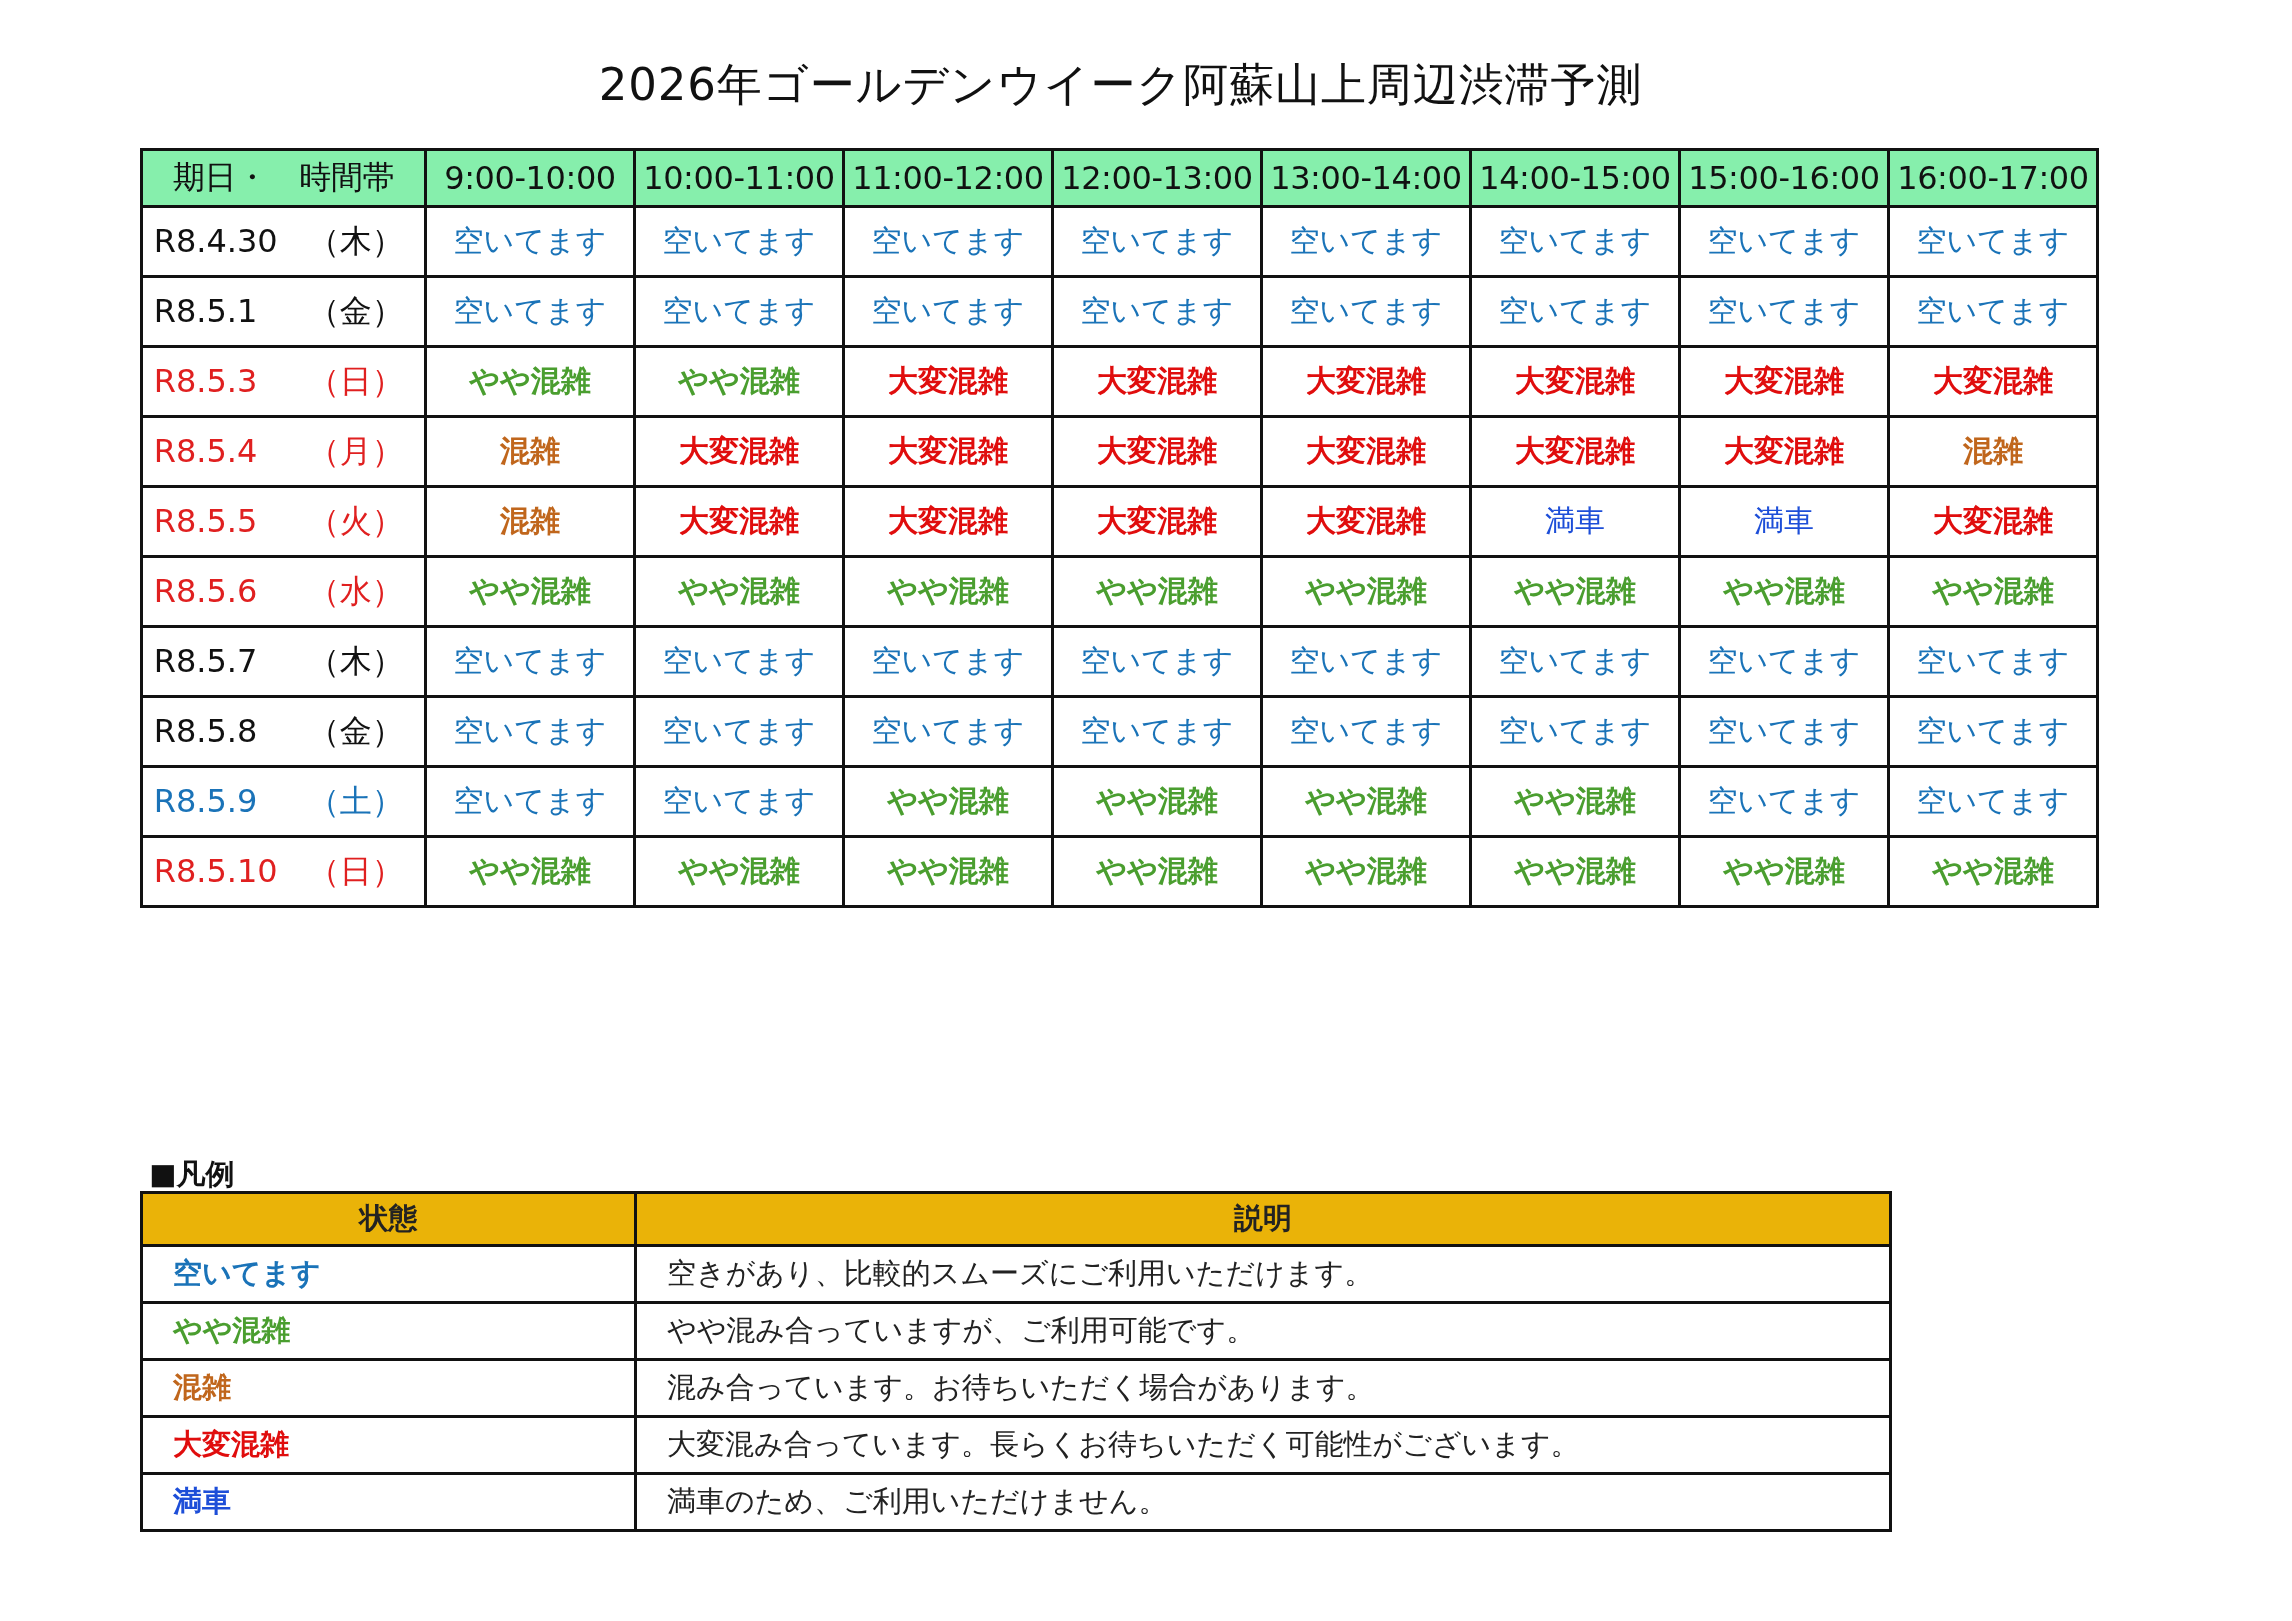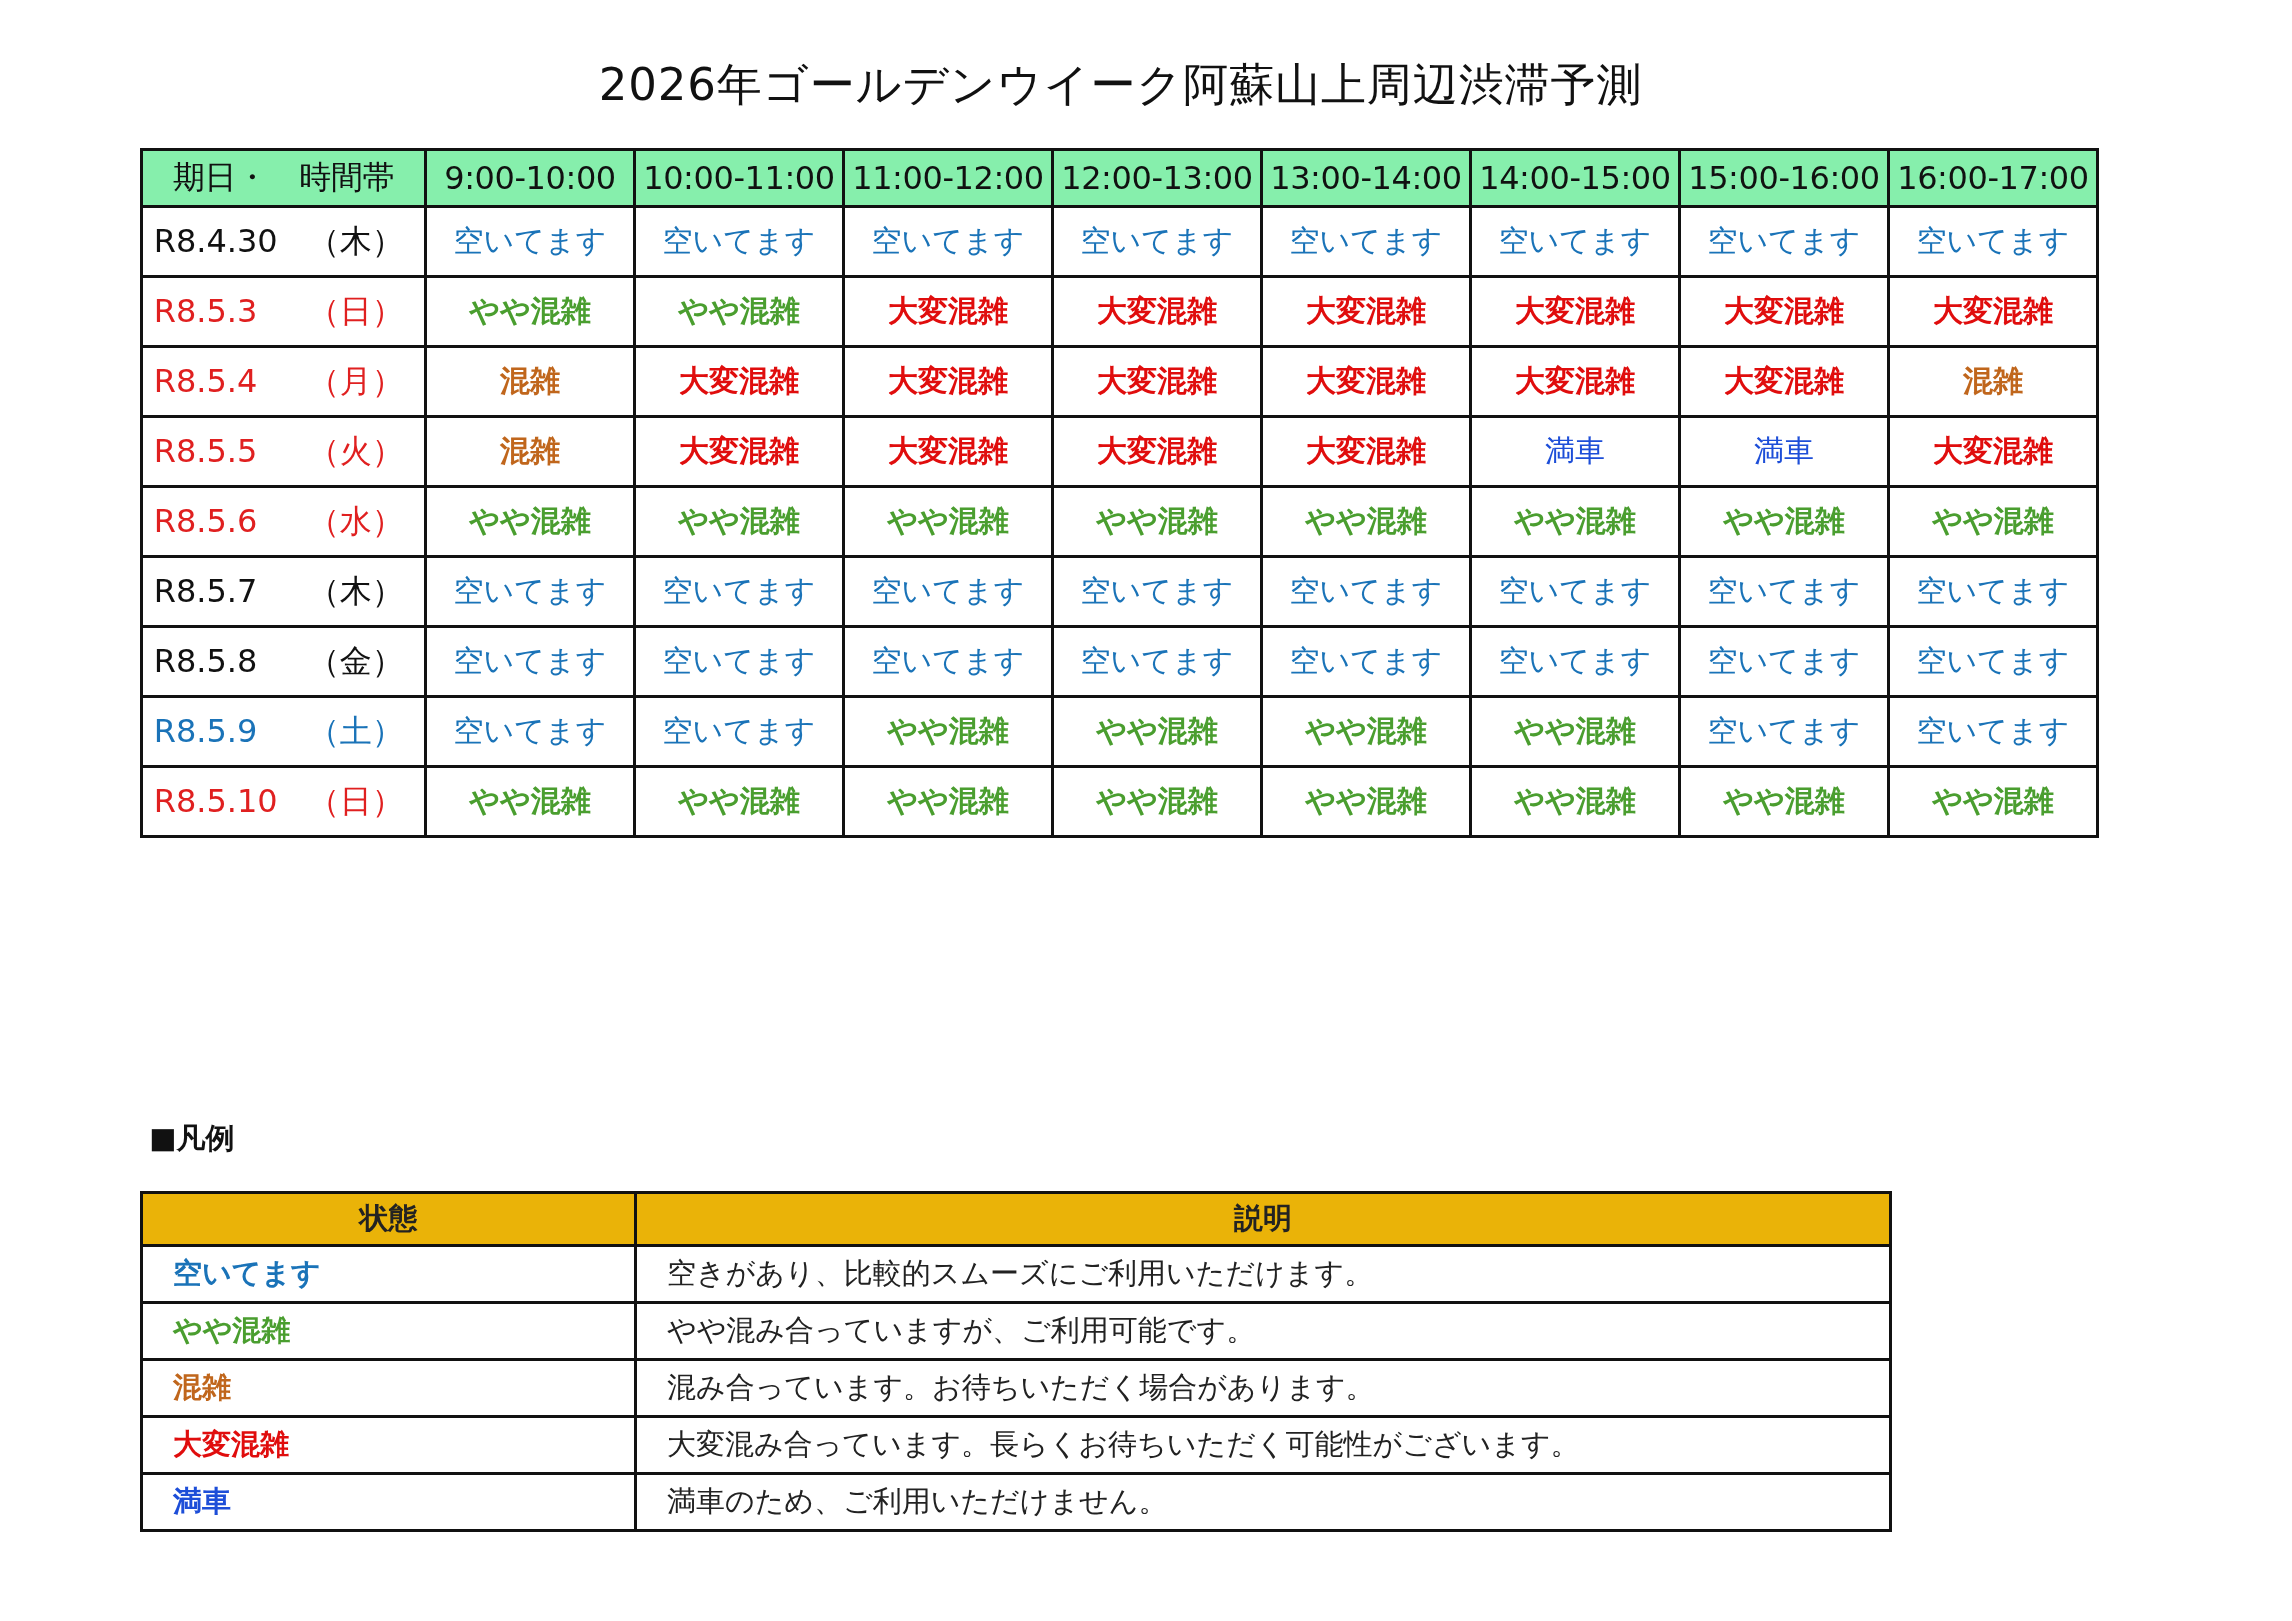--- a/index.html
+++ b/index.html
@@ -19,21 +19,21 @@
   #main td.date-c { text-align:left; padding-left:10.7px; font-size:32px; white-space:nowrap; }
   .d-num { display:inline-block; width:154px; }
   .s-empty { color:#1a73b8; }
   .s-some  { color:#4a9e2f; font-weight:bold; }
   .s-busy  { color:#c0661c; font-weight:bold; }
   .s-very  { color:#e00d0d; font-weight:bold; }
   .s-full  { color:#1d4ed8;margin-left:20px; }
   .c-red { color:#e02020; }
   .c-blue { color:#1a73b8; }
   .c-black { color:#111; }
-  .legend-head { position:absolute; left:149px; top:1120px; font-size:29px;
+  .legend-head { position:absolute; left:149px; top:1156px; font-size:29px;
                  font-weight:bold; line-height:36px; }
   #legend { left:140px; top:1191px; width:1752px; }
   #legend col.state { width:494px; }
   #legend th, #legend td { border:3.6px solid #111; }
   #legend th { background:#eab308; height:48px; font-size:29px; font-weight:bold; color:#222; }
   #legend td { height:52px; font-size:29px; text-align:left; }
   #legend td.st { padding-left:30px; }
   #legend td.desc { padding-left:30px; color:#222; }
 </style>
 </head>
@@ -72,20 +72,31 @@
         <td class="s-empty">空いてます</td>
         <td class="s-empty">空いてます</td>
         <td class="s-empty">空いてます</td>
         <td class="s-empty">空いてます</td>
         <td class="s-empty">空いてます</td>
         <td class="s-empty">空いてます</td>
         <td class="s-empty">空いてます</td>
         <td class="s-empty">空いてます</td>
       </tr>
       <tr>
+        <td class="date-c c-black"><span class="d-num">R8.5.1</span><span>（金）</span></td>
+        <td class="s-empty">空いてます</td>
+        <td class="s-empty">空いてます</td>
+        <td class="s-empty">空いてます</td>
+        <td class="s-empty">空いてます</td>
+        <td class="s-empty">空いてます</td>
+        <td class="s-empty">空いてます</td>
+        <td class="s-empty">空いてます</td>
+        <td class="s-empty">空いてます</td>
+      </tr>
+      <tr>
         <td class="date-c c-red"><span class="d-num">R8.5.3</span><span>（日）</span></td>
         <td class="s-some">やや混雑</td>
         <td class="s-some">やや混雑</td>
         <td class="s-very">大変混雑</td>
         <td class="s-very">大変混雑</td>
         <td class="s-very">大変混雑</td>
         <td class="s-very">大変混雑</td>
         <td class="s-very">大変混雑</td>
         <td class="s-very">大変混雑</td>
       </tr>

